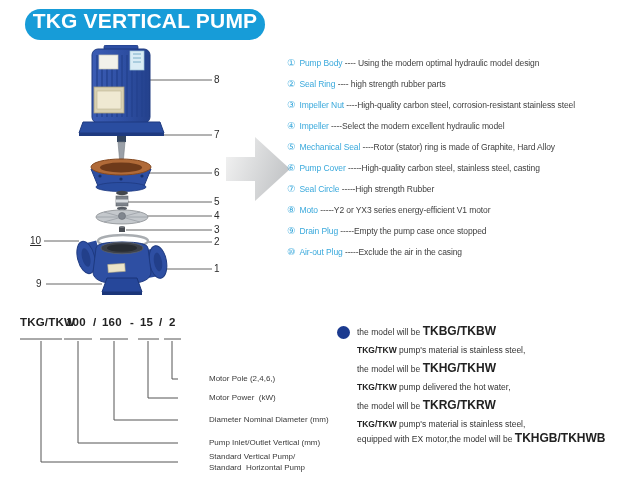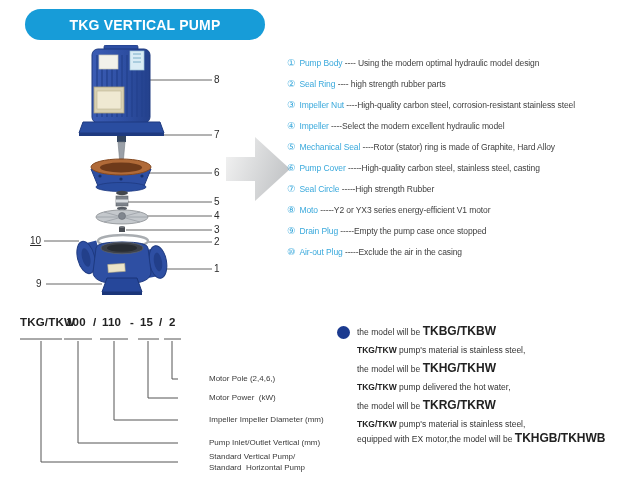--- a/index.html
+++ b/index.html
@@ -5,22 +5,22 @@
   * { margin:0; padding:0; box-sizing:border-box; }
   body { background:#e9e9e9; font-family:"Liberation Sans", sans-serif; }
   .page {
     position:relative; width:617px; height:500px; background:#ffffff;
     overflow:hidden; color:#404040;
   }
   
   .title-pill {
     position:absolute; left:25px; top:9px; width:240px; height:31px;
     background:#179cd8; border-radius:16px;
-    display:flex; align-items:center; justify-content:center;
-    color:#ffffff; font-weight:bold; font-size:14px; letter-spacing:.2px;
+    display:flex; justify-content:center;
+    color:#ffffff; font-weight:bold; font-size:21px; letter-spacing:.2px;
   }
   
   .diagram-svg { position:absolute; left:30px; top:45px; }
   .callout {
     position:absolute; font-size:10px; color:#2b2b2b; line-height:10px;
   }
   .arrow-svg { position:absolute; left:226px; top:130px; }
   
   .parts-list {
     position:absolute; left:287px; top:57px; width:328px; list-style:none;
@@ -246,21 +246,21 @@
     <li class="part-item">
         <span class="pnum">⑩</span>
         <span class="pname">Air-out Plug</span>
         <span class="pdesc"> -----Exclude the air in the casing</span>
       </li>
   </ul>
 
   <span class="code-seg" style="left:20px;">TKG/TKW</span>
   <span class="code-seg" style="left:66px;">100</span>
   <span class="code-seg" style="left:93px;">/</span>
-  <span class="code-seg" style="left:102px;">110</span>
+  <span class="code-seg" style="left:102px;">160</span>
   <span class="code-seg" style="left:130px;">-</span>
   <span class="code-seg" style="left:140px;">15</span>
   <span class="code-seg" style="left:159px;">/</span>
   <span class="code-seg" style="left:169px;">2</span>
 
   <svg class="code-lines-svg" width="300" height="190" viewBox="0 0 300 190">
     <g stroke="#555" stroke-width="1" fill="none">
       <path d="M20,29 H62"></path>
         <path d="M64,29 H92"></path>
         <path d="M100,29 H128"></path>
@@ -269,21 +269,21 @@
       <path d="M172,31 V69 H178"></path>
       <path d="M148,31 V88 H178"></path>
       <path d="M114,31 V110 H178"></path>
       <path d="M78,31 V133 H178"></path>
       <path d="M41,31 V152 H178"></path>
     </g>
   </svg>
 
   <span class="code-label" style="left:181px; top:374px;">Motor Pole (2,4,6,)</span>
   <span class="code-label" style="left:181px; top:393px;">Motor Power  (kW)</span>
-  <span class="code-label" style="left:181px; top:415px;">Impeller Impeller Diameter (mm)</span>
+  <span class="code-label" style="left:181px; top:415px;">Diameter Nominal Diameter (mm)</span>
   <span class="code-label" style="left:181px; top:438px;">Pump Inlet/Outlet Vertical (mm)</span>
   <span class="code-label" style="left:181px; top:452px;">Standard Vertical Pump/</span>
   <span class="code-label" style="left:181px; top:463px;">Standard  Horizontal Pump</span>
 
   <div class="note-bullet"></div>
   <div class="notes">
     <div class="note">
       <p class="nl2"><span>the model will be </span><b class="code">TKBG/TKBW</b></p>
     </div>
     <div class="note">

